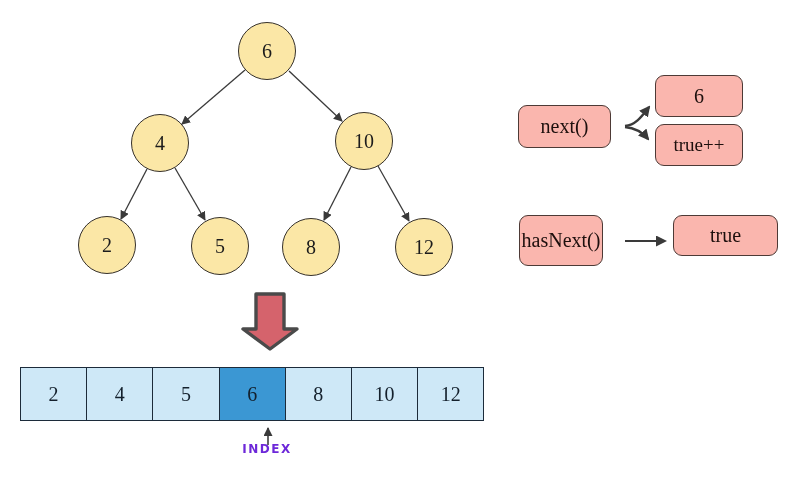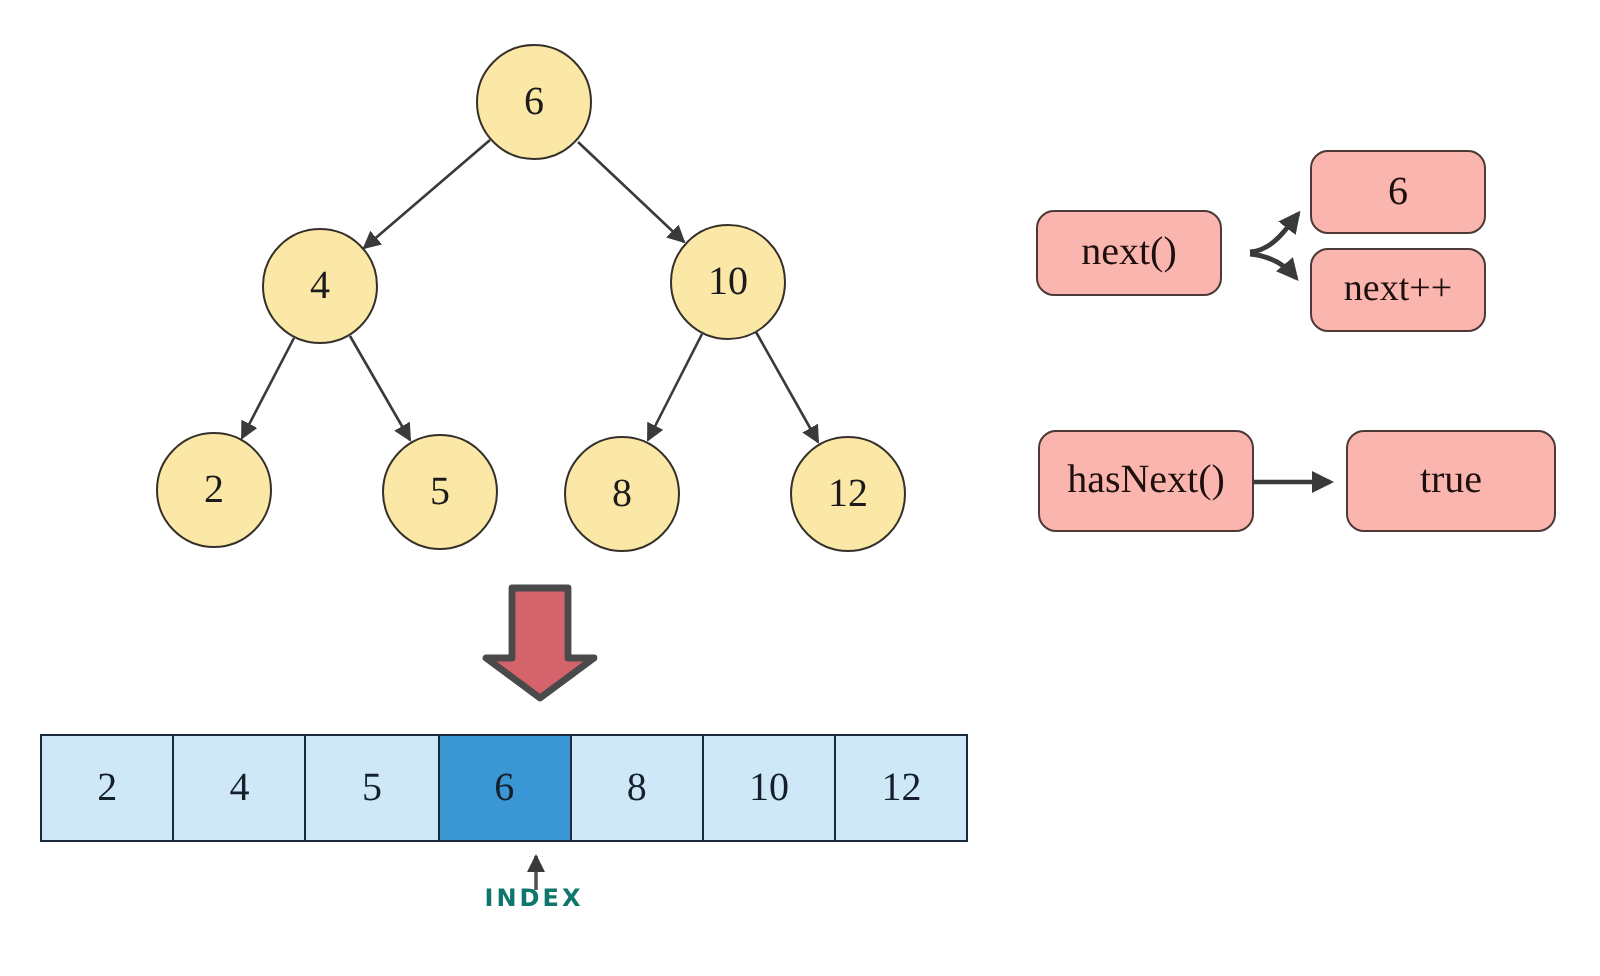--- a/index.html
+++ b/index.html
@@ -34,35 +34,35 @@
     border-right:1px solid #1c2b3a; box-sizing:content-box;
     display:flex; align-items:center; justify-content:center;
     font-size:20px; color:#14202c;
   }
   .cell:last-child { border-right:none; }
   .cell.highlight { background:#3B97D3; }
 
   .index-label {
     position:absolute; left:234px; top:442px; width:66px; text-align:center;
     font-family:"DejaVu Sans","Liberation Sans",sans-serif;
-    font-weight:bold; font-size:12px; letter-spacing:1.5px; color:#0f766e;
+    font-weight:bold; font-size:12px; letter-spacing:1.5px; color:#6d28d9;
   }
 
   
   .pill {
     position:absolute; background:#FAB6AE; border:1.7px solid #4d3a36;
     border-radius:9px; box-sizing:border-box;
     display:flex; align-items:center; justify-content:center;
     font-size:20px; color:#1d0f0d;
   }
   .p-next    { left:518px; top:105px; width:93px; height:43px; }
   .p-res6    { left:655px; top:75px;  width:88px;  height:42px; }
   .p-indexpp { left:655px; top:124px; width:88px;  height:42px; font-size:19px; }
-  .p-hasnext { left:519px; top:215px; width:108px; height:51px; }
-  .p-true    { left:673px; top:215px; width:105px; height:51px; }
+  .p-hasnext { left:519px; top:215px; width:84px; height:51px; }
+  .p-true    { left:673px; top:215px; width:105px; height:41px; }
 </style>
 </head>
 <body>
 
 <div class="canvas">
 
   <svg class="overlay" viewBox="0 0 800 488">
     <defs>
       <marker id="arrow-s" markerUnits="userSpaceOnUse" markerWidth="9" markerHeight="9" refX="8" refY="4.5" orient="auto">
         <path d="M0,0 L9,4.5 L0,9 z" fill="#3a3a3a"></path>
@@ -108,17 +108,17 @@
     <div class="cell highlight">6</div>
     <div class="cell">8</div>
     <div class="cell">10</div>
     <div class="cell">12</div>
   </div>
 
   <div class="index-label">INDEX</div>
 
   <div class="pill p-next">next()</div>
   <div class="pill p-res6">6</div>
-  <div class="pill p-indexpp">next++</div>
+  <div class="pill p-indexpp">true++</div>
   <div class="pill p-hasnext">hasNext()</div>
   <div class="pill p-true">true</div>
 
 </div>
 
 </body></html>

